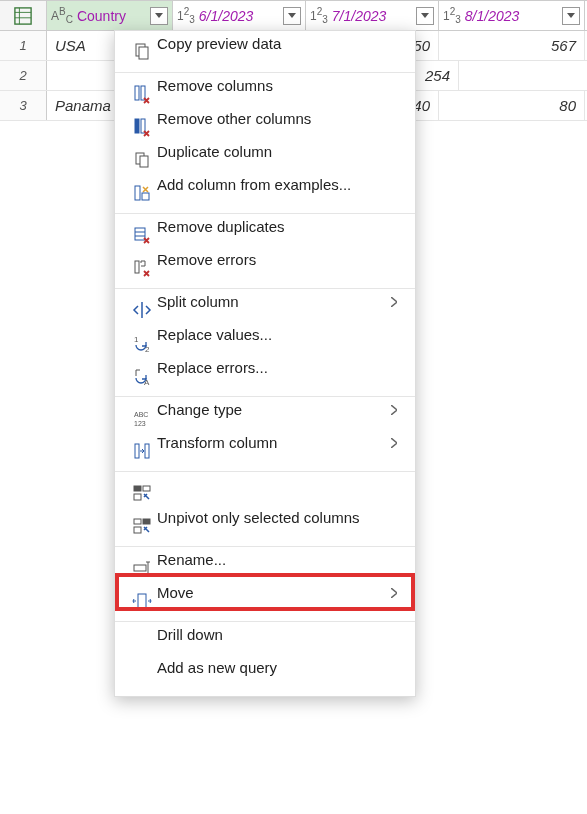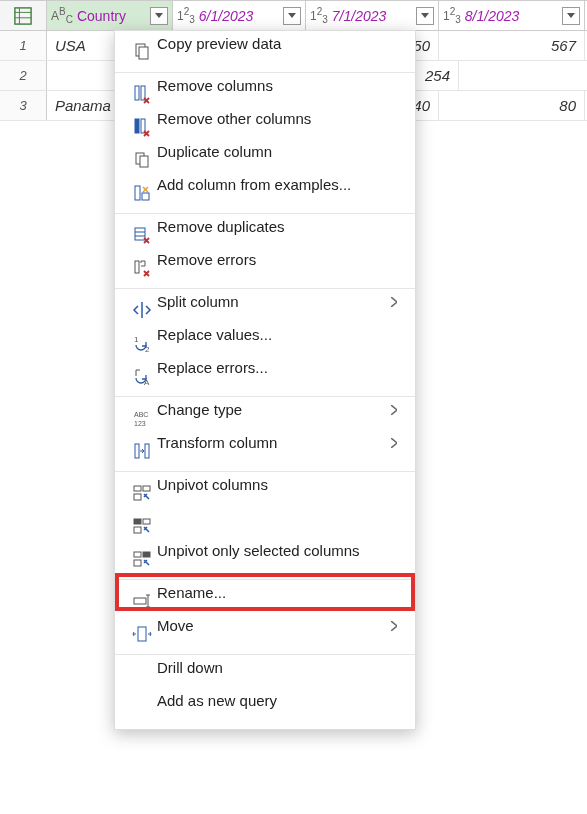--- a/index.html
+++ b/index.html
@@ -239,31 +239,20 @@
           <rect x="13" y="3" width="4" height="14" fill="none" stroke="#2a5aa8"></rect>
           <path d="M8 10 L12 10 M10 8 L12 10 L10 12" fill="none" stroke="#2a5aa8"></path>
         </svg>
       </span>
     <span class="lbl">Transform column</span>
     <span class="chev"><svg viewBox="0 0 6 10" width="6" height="10">
           <path d="M0 0 L6 5 L0 10" fill="none" stroke="#666" stroke-width="1.5"></path>
         </svg></span>
   </div>
   <div class="sep"></div>
-  <div class="mi">
-    <span class="ico">
-        <svg viewBox="0 0 20 20">
-          <rect x="2" y="3" width="7" height="5" fill="none" stroke="#555"></rect>
-          <rect x="11" y="3" width="7" height="5" fill="none" stroke="#555"></rect>
-          <rect x="2" y="11" width="7" height="6" fill="none" stroke="#555"></rect>
-          <path d="M12 11 L17 16 M12 14 L15 11" fill="none" stroke="#2a5aa8" stroke-width="1.5"></path>
-        </svg>
-      </span>
-    <span class="lbl">Unpivot columns</span>
-  </div>
   <div class="mi" id="hl-target">
     <span class="ico">
         <svg viewBox="0 0 20 20">
           <rect x="2" y="3" width="7" height="5" fill="#555" stroke="#555"></rect>
           <rect x="11" y="3" width="7" height="5" fill="none" stroke="#555"></rect>
           <rect x="2" y="11" width="7" height="6" fill="none" stroke="#555"></rect>
           <path d="M12 11 L17 16 M12 14 L15 11" fill="none" stroke="#2a5aa8" stroke-width="1.5"></path>
         </svg>
       </span>
   </div>

